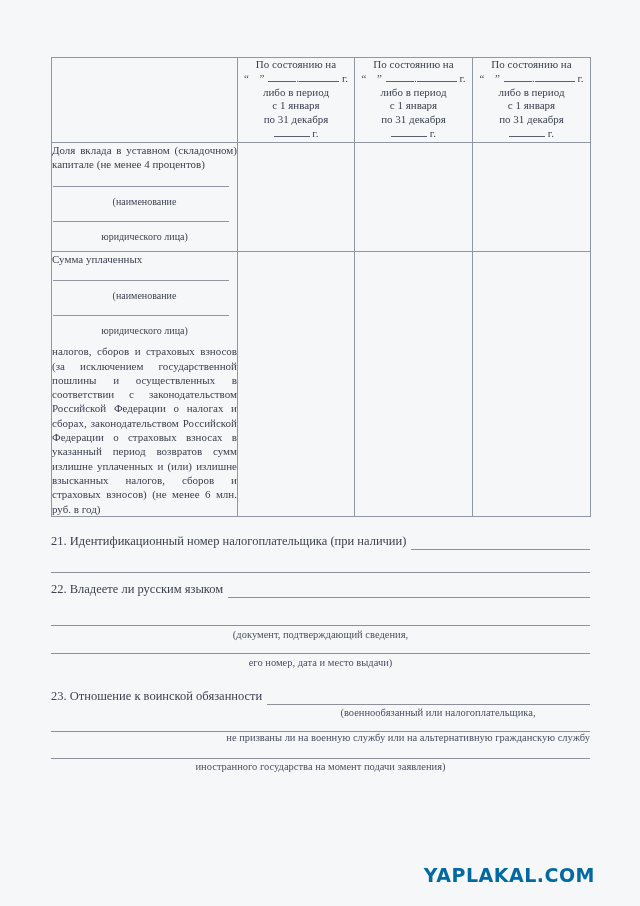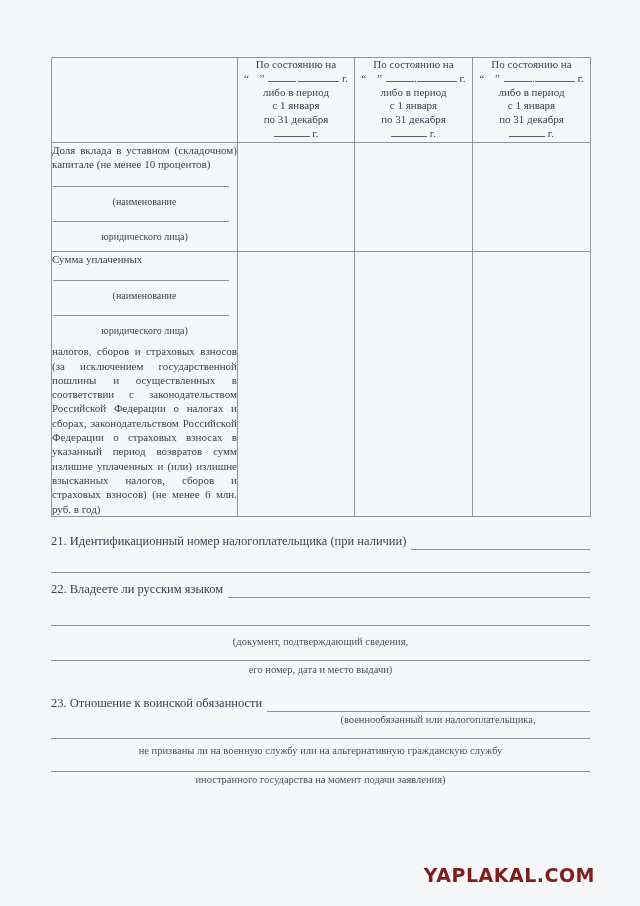--- a/index.html
+++ b/index.html
@@ -59,38 +59,38 @@
   .questions { margin-top:17px; font-size:12.5px; }
   .q-row { display:flex; align-items:flex-start; white-space:nowrap; }
   .q-label { flex:0 0 auto; }
   .q-fill { flex:1 1 auto; border-bottom:1px solid #8b909a; height:15px; margin-left:5px; }
   .full-line { border-bottom:1px solid #8b909a; }
   .cap { text-align:center; font-size:10.5px; line-height:12px; color:#4a5060; }
 
   .q21-extra { height:22px; }
   .q22 { margin-top:9px; }
   .doc-line1 { height:27px; }
-  .doc-cap1 { margin-top:10px; }
+  .doc-cap1 { margin-top:3px; }
   .doc-line2 { height:12px; }
   .doc-cap2 { margin-top:3px; }
   .q23 { margin-top:20px; }
   .q23-cap { margin-left:235px; margin-top:2px; }
   .mil-line1 { height:12px; }
-  .mil-cap1 { margin-top:6px; }
+  .mil-cap1 { margin-top:0;text-align:right; }
   .mil-line2 { height:14px; }
   .mil-cap2 { margin-top:2px; }
 
   .watermark {
     position:absolute;
     right:45px; bottom:20px;
     font-family:"DejaVu Sans", sans-serif;
     font-weight:bold;
     font-size:19px;
     letter-spacing:0.5px;
-    color:#7f1d1d;
+    color:#0369a1;
   }
 </style>
 </head>
 <body>
 
 <div class="page">
   <div class="content">
 
     <table class="criteria">
       <colgroup>
@@ -123,21 +123,21 @@
           <div><span class="hquotes">“ ”</span><span class="ub w28"></span><span>.</span><span class="ub w40"></span> <span>г.</span></div>
           <div>либо в период</div>
           <div>с 1 января</div>
           <div>по 31 декабря</div>
           <div><span class="ub w36"></span> <span>г.</span></div>
         </th>
       </tr>
 
       <tr>
         <td class="label-cell r1">
-          <div class="jtext">Доля вклада в уставном (складочном) капитале (не менее 10 процентов)</div>
+          <div class="jtext">Доля вклада в уставном (складочном) капитале (не менее 4 процентов)</div>
           <div class="nm-block">
             <div class="nm-line"></div>
             <div class="nm-cap">(наименование</div>
             <div class="nm-line"></div>
             <div class="nm-cap">юридического лица)</div>
           </div>
         </td>
         <td></td>
         <td></td>
         <td></td>

